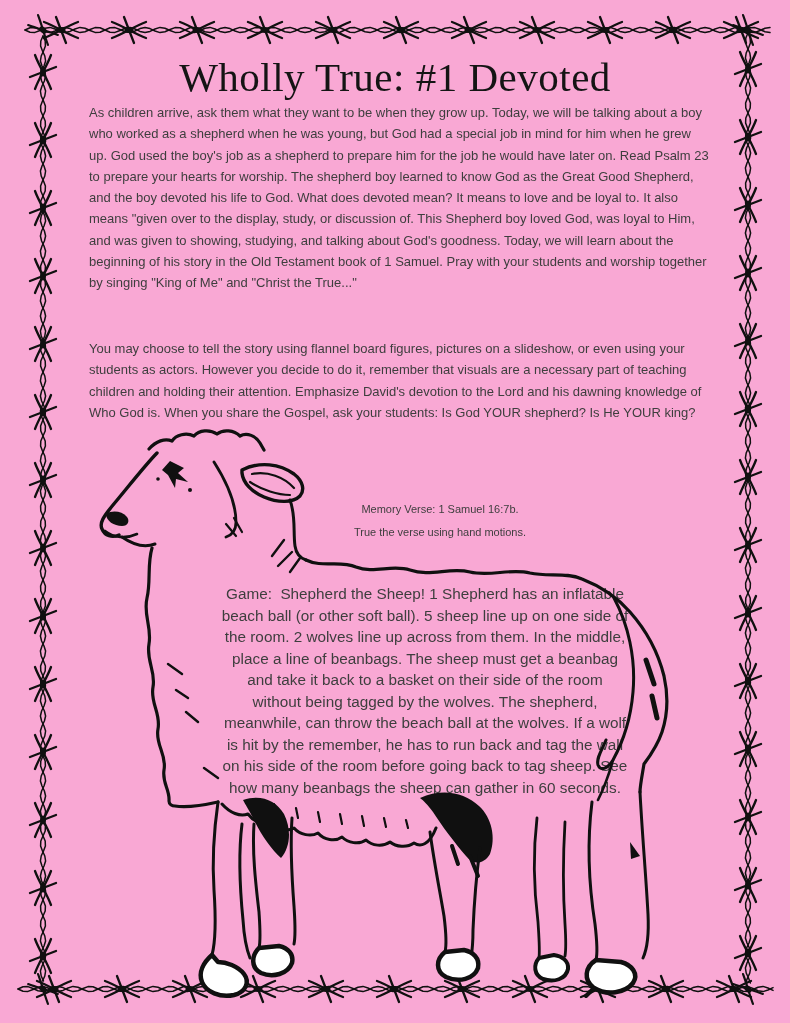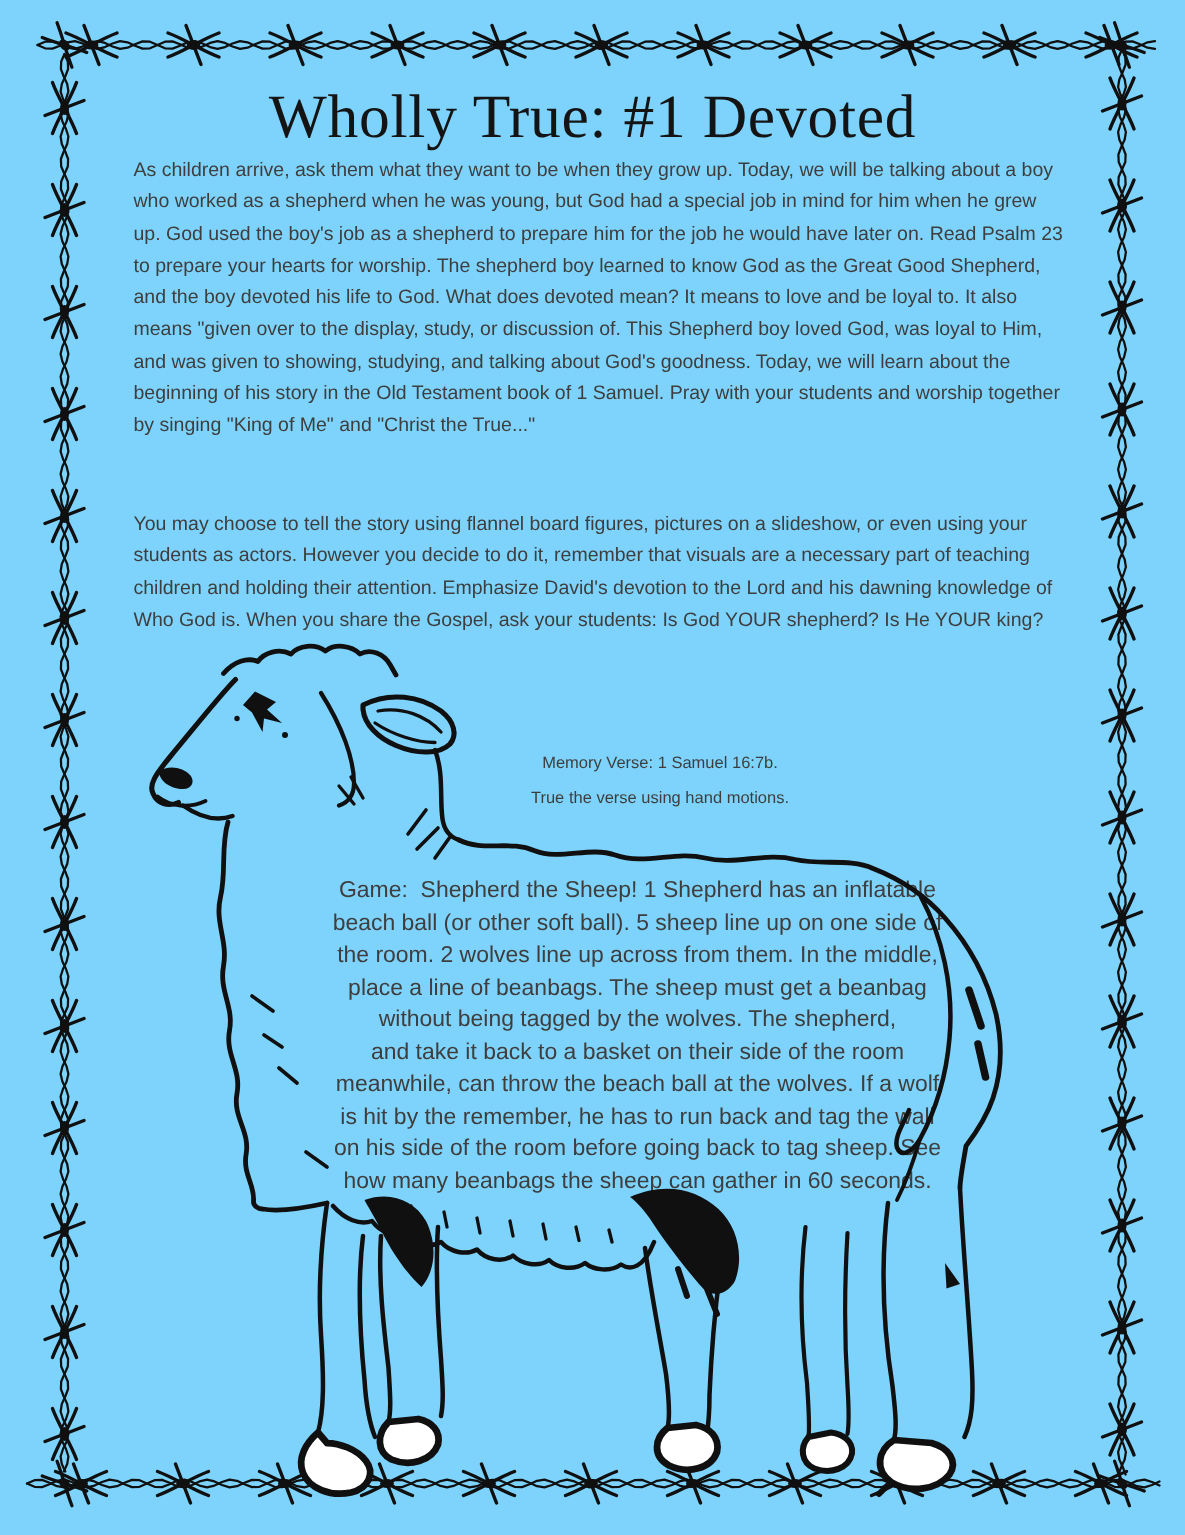--- a/index.html
+++ b/index.html
@@ -1,21 +1,21 @@
 <!DOCTYPE html>
 <html><head>
 <meta charset="utf-8">
 <style>
   html,body{margin:0;padding:0;}
   body{
     width:790px;height:1023px;position:relative;overflow:hidden;
     background:#ffffff;
     font-family:"Liberation Sans", sans-serif;
   }
-  .page{position:absolute;inset:0;background:#7dd3fc;}
+  .page{position:absolute;inset:0;background:#f9a8d4;}
   .title{
     position:absolute;left:43px;top:52px;width:704px;
     text-align:center;
     font-family:"Liberation Serif", serif;
     font-size:41px;line-height:50px;color:#141414;font-weight:400;
     letter-spacing:0.5px;
   }
   .body-text{
     position:absolute;color:#3e3e3e;
     font-size:13px;line-height:21.3px;
@@ -49,22 +49,22 @@
   <div class="mv">
     <div class="line">Memory Verse: 1 Samuel 16:7b.</div>
     <div class="line">True the verse using hand motions.</div>
   </div>
 
   <div class="game">
     <div class="line">Game:  Shepherd the Sheep! 1 Shepherd has an inflatable</div>
     <div class="line">beach ball (or other soft ball). 5 sheep line up on one side of</div>
     <div class="line">the room. 2 wolves line up across from them. In the middle,</div>
     <div class="line">place a line of beanbags. The sheep must get a beanbag</div>
+    <div class="line">and take it back to a basket on their side of the room</div>
     <div class="line">without being tagged by the wolves. The shepherd,</div>
-    <div class="line">and take it back to a basket on their side of the room</div>
     <div class="line">meanwhile, can throw the beach ball at the wolves. If a wolf</div>
     <div class="line">is hit by the remember, he has to run back and tag the wall</div>
     <div class="line">on his side of the room before going back to tag sheep. See</div>
     <div class="line">how many beanbags the sheep can gather in 60 seconds.</div>
   </div>
 
   <svg class="deco" width="790" height="1023" viewBox="0 0 790 1023" aria-hidden="true">
 
     <g id="border-g" stroke="#101010" fill="none" stroke-linecap="round" stroke-linejoin="round">
         <path d="M25,30L30.0,32.2L35.0,32.4L40.0,30.5L45.0,28.2L50.0,27.4L55.0,29.0L60.0,31.4L65.0,32.6L70.0,31.4L75.0,29.0L80.0,27.4L85.0,28.2L90.0,30.5L95.0,32.4L100.0,32.2L105.0,30.0L110.0,27.8L115.0,27.6L120.0,29.5L125.0,31.8L130.0,32.6L135.0,31.0L140.0,28.6L145.0,27.4L150.0,28.6L155.0,31.0L160.0,32.6L165.0,31.8L170.0,29.5L175.0,27.6L180.0,27.8L185.0,30.0L190.0,32.2L195.0,32.4L200.0,30.5L205.0,28.2L210.0,27.4L215.0,29.0L220.0,31.4L225.0,32.6L230.0,31.4L235.0,29.0L240.0,27.4L245.0,28.2L250.0,30.5L255.0,32.4L260.0,32.2L265.0,30.0L270.0,27.8L275.0,27.6L280.0,29.5L285.0,31.8L290.0,32.6L295.0,31.0L300.0,28.6L305.0,27.4L310.0,28.6L315.0,31.0L320.0,32.6L325.0,31.8L330.0,29.5L335.0,27.6L340.0,27.8L345.0,30.0L350.0,32.2L355.0,32.4L360.0,30.5L365.0,28.2L370.0,27.4L375.0,29.0L380.0,31.4L385.0,32.6L390.0,31.4L395.0,29.0L400.0,27.4L405.0,28.2L410.0,30.5L415.0,32.4L420.0,32.2L425.0,30.0L430.0,27.8L435.0,27.6L440.0,29.5L445.0,31.8L450.0,32.6L455.0,31.0L460.0,28.6L465.0,27.4L470.0,28.6L475.0,31.0L480.0,32.6L485.0,31.8L490.0,29.5L495.0,27.6L500.0,27.8L505.0,30.0L510.0,32.2L515.0,32.4L520.0,30.5L525.0,28.2L530.0,27.4L535.0,29.0L540.0,31.4L545.0,32.6L550.0,31.4L555.0,29.0L560.0,27.4L565.0,28.2L570.0,30.5L575.0,32.4L580.0,32.2L585.0,30.0L590.0,27.8L595.0,27.6L600.0,29.5L605.0,31.8L610.0,32.6L615.0,31.0L620.0,28.6L625.0,27.4L630.0,28.6L635.0,31.0L640.0,32.6L645.0,31.8L650.0,29.5L655.0,27.6L660.0,27.8L665.0,30.0L670.0,32.2L675.0,32.4L680.0,30.5L685.0,28.2L690.0,27.4L695.0,29.0L700.0,31.4L705.0,32.6L710.0,31.4L715.0,29.0L720.0,27.4L725.0,28.2L730.0,30.5L735.0,32.4L740.0,32.2L745.0,30.0L750.0,27.8L755.0,27.6L760.0,29.5L765.0,31.8L770.0,32.6" stroke-width="1.5"></path>

